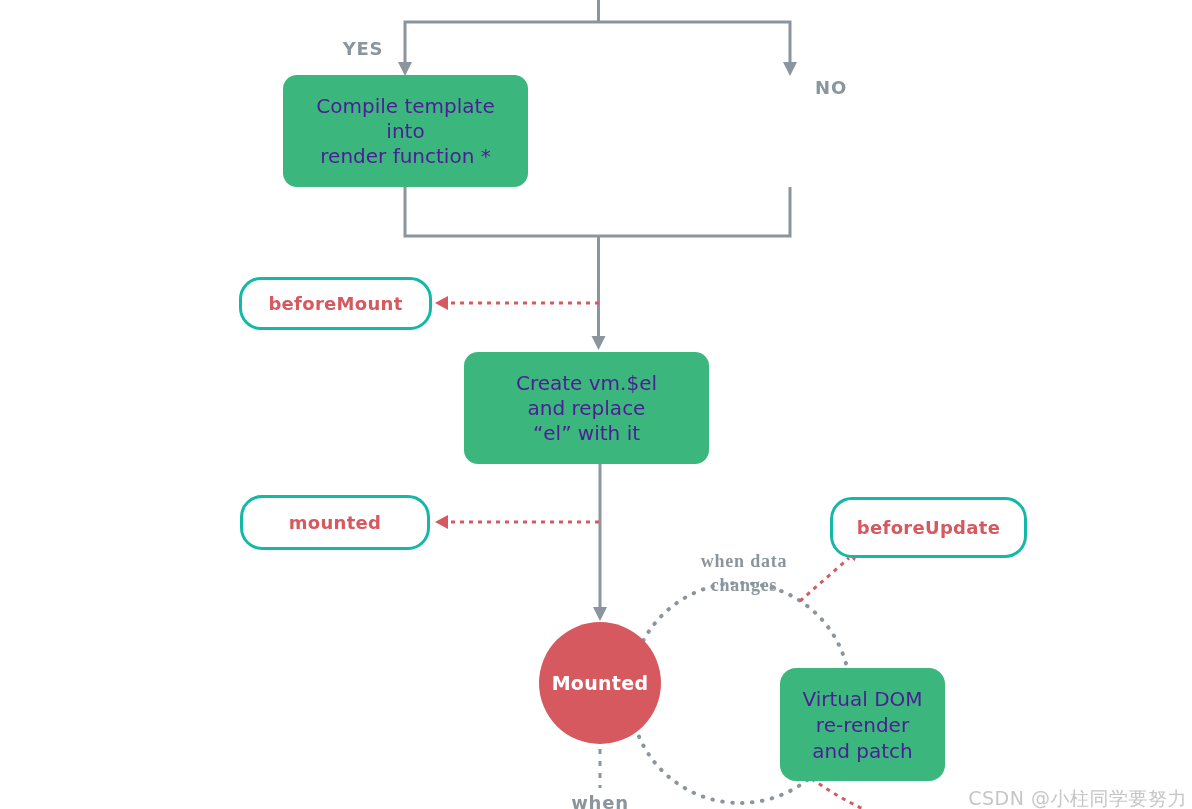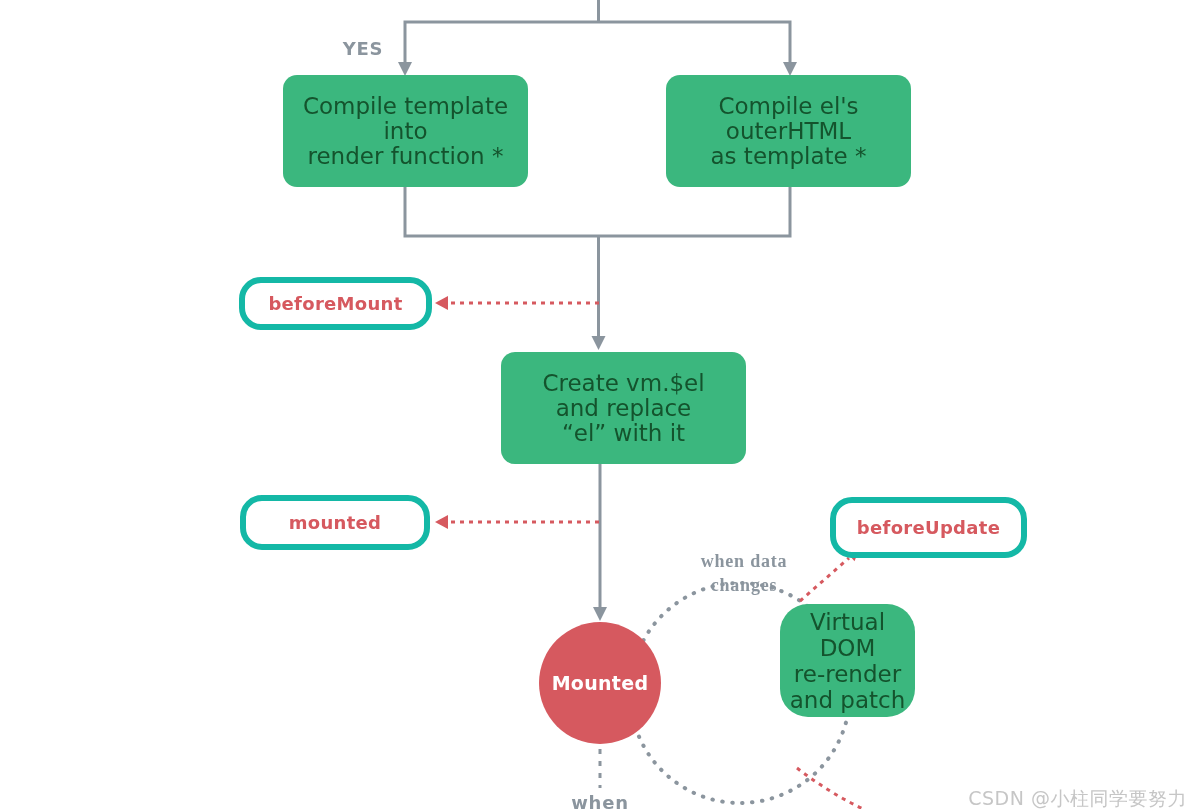--- a/index.html
+++ b/index.html
@@ -3,26 +3,26 @@
 <meta charset="utf-8">
 <style>
   html,body{margin:0;padding:0;background:#fff;}
   .stage{
     position:relative;width:1192px;height:809px;overflow:hidden;background:#ffffff;
     font-family:"DejaVu Sans","Liberation Sans",sans-serif;
   }
   .stage svg{position:absolute;left:0;top:0;z-index:1;}
   .abs{position:absolute;z-index:2;}
   .box-green{
-    background:#3bb77e;color:#14532d;border-radius:14px;
+    background:#3bb77e;color:#4c1d95;border-radius:14px;
     display:flex;align-items:center;justify-content:center;text-align:center;
-    white-space:pre-line;font-size:23px;line-height:25px;font-weight:500;
+    white-space:pre-line;font-size:20px;line-height:25px;font-weight:500;
   }
   .hook{
-    background:#ffffff;border:6px solid #14b8a6;border-radius:22px;color:#d6595f;
+    background:#ffffff;border:3px solid #14b8a6;border-radius:22px;color:#d6595f;
     display:flex;align-items:center;justify-content:center;text-align:center;
     font-size:18px;font-weight:bold;letter-spacing:0.3px;box-sizing:border-box;
   }
   .circle-state{
     background:#d6595f;border-radius:50%;color:#ffffff;
     display:flex;align-items:center;justify-content:center;
     font-size:19px;font-weight:bold;letter-spacing:0.3px;
   }
   .gray-label{
     color:#8b959e;font-weight:bold;font-size:18px;letter-spacing:0.8px;
@@ -68,27 +68,24 @@
 
     <path d="M600,749 V788" stroke="#8b959e" stroke-width="3" fill="none" stroke-dasharray="5 7"></path>
   </svg>
 
   <div class="abs gray-label" style="left:340px;top:37px;width:46px;">YES</div>
   <div class="abs gray-label" style="left:811px;top:36px;width:40px;margin-top:40px;">NO</div>
 
   <div class="abs box-green" style="left:283px;top:75px;width:245px;height:112px;">Compile template
 into
 render function *</div>
-  <div class="abs box-green" style="left:666px;top:75px;width:245px;height:112px;">Compile el's
-outerHTML
-as template *</div>
-  <div class="abs box-green" style="left:501px;top:352px;width:245px;height:112px;">Create vm.$el
+  <div class="abs box-green" style="left:464px;top:352px;width:245px;height:112px;">Create vm.$el
 and replace
 “el” with it</div>
-  <div class="abs box-green" style="left:780px;top:604px;width:135px;height:113px;border-radius:28px;line-height:26px;">Virtual DOM
+  <div class="abs box-green" style="left:780px;top:668px;width:165px;height:113px;border-radius:16px;line-height:26px;">Virtual DOM
 re-render
 and patch</div>
 
   <div class="abs hook" style="left:239px;top:277px;width:193px;height:53px;">beforeMount</div>
   <div class="abs hook" style="left:240px;top:495px;width:190px;height:55px;">mounted</div>
   <div class="abs hook" style="left:830px;top:497px;width:197px;height:61px;">beforeUpdate</div>
 
   <div class="abs circle-state" style="left:539px;top:622px;width:122px;height:122px;">Mounted</div>
 
   <div class="abs gray-label" style="left:664px;top:549px;width:160px;font-family:Liberation Serif, serif;">when data

